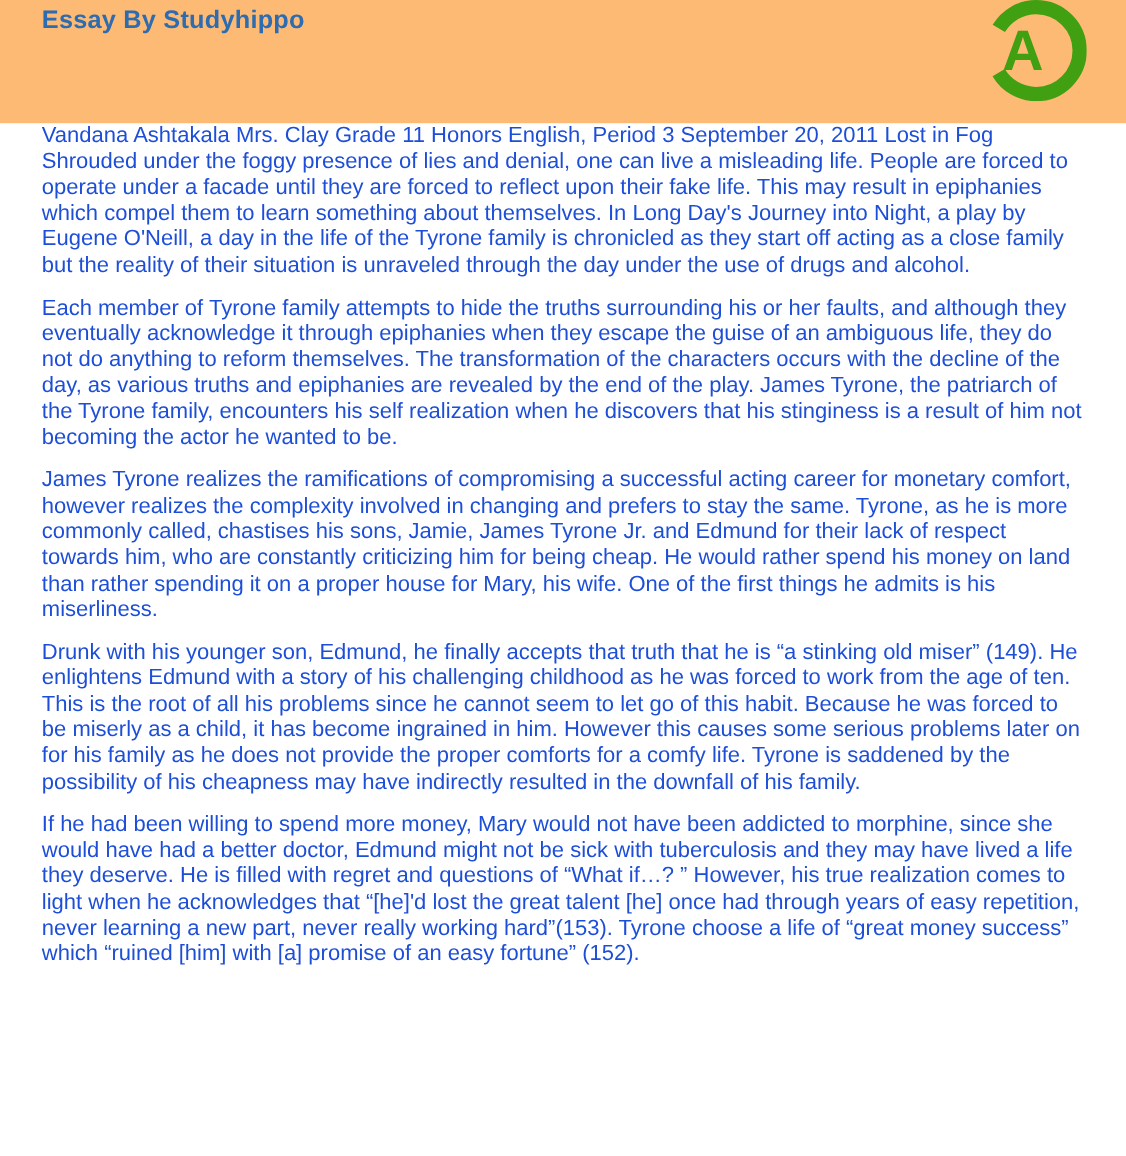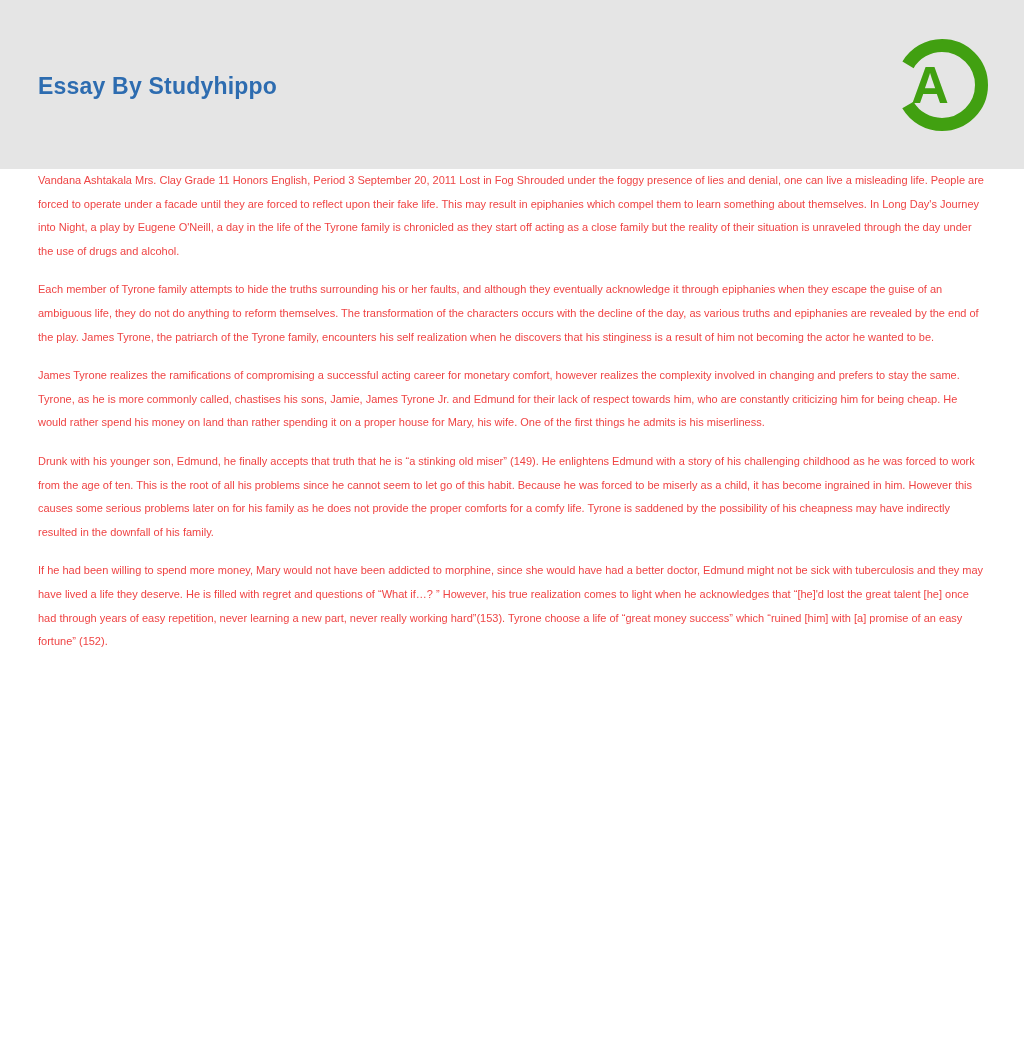--- a/index.html
+++ b/index.html
@@ -9,24 +9,24 @@
     background: #ffffff;
   }
   body {
     width: 1024px;
     min-height: 1051px;
     font-family: "Liberation Sans", sans-serif;
     color: #3a3d4a;
   }
   .page-header {
     width: 100%;
-    height: 169px;
-    background: #e5e5e5;
+    height: 112px;
+    background: #fdba74;
     display: flex;
-    align-items: center;
+    align-items: flex-start;
     justify-content: space-between;
     padding: 0 36px 0 38px;
   }
   .header-left {
     display: flex;
     flex-direction: column;
     gap: 11px;
     margin-top: 4px;
   }
   .site-link {
@@ -55,23 +55,23 @@
   .essay-title {
     margin: 19px 0 9px 0;
     font-size: 35px;
     line-height: 1.2;
     font-weight: bold;
     letter-spacing: -0.3px;
     color: #20232a;
   }
   .essay-paragraph {
     margin: 0 0 15px 0;
-    font-size: 11px;
+    font-size: 20px;
     line-height: 23.6px;
-    color: #ef4444;
+    color: #1d4ed8;
   }
 </style>
 </head>
 <body>
 
 <header class="page-header">
   <div class="header-left">
     <a class="site-link">Essay By Studyhippo</a>
   </div>
   <div class="logo-wrap">

